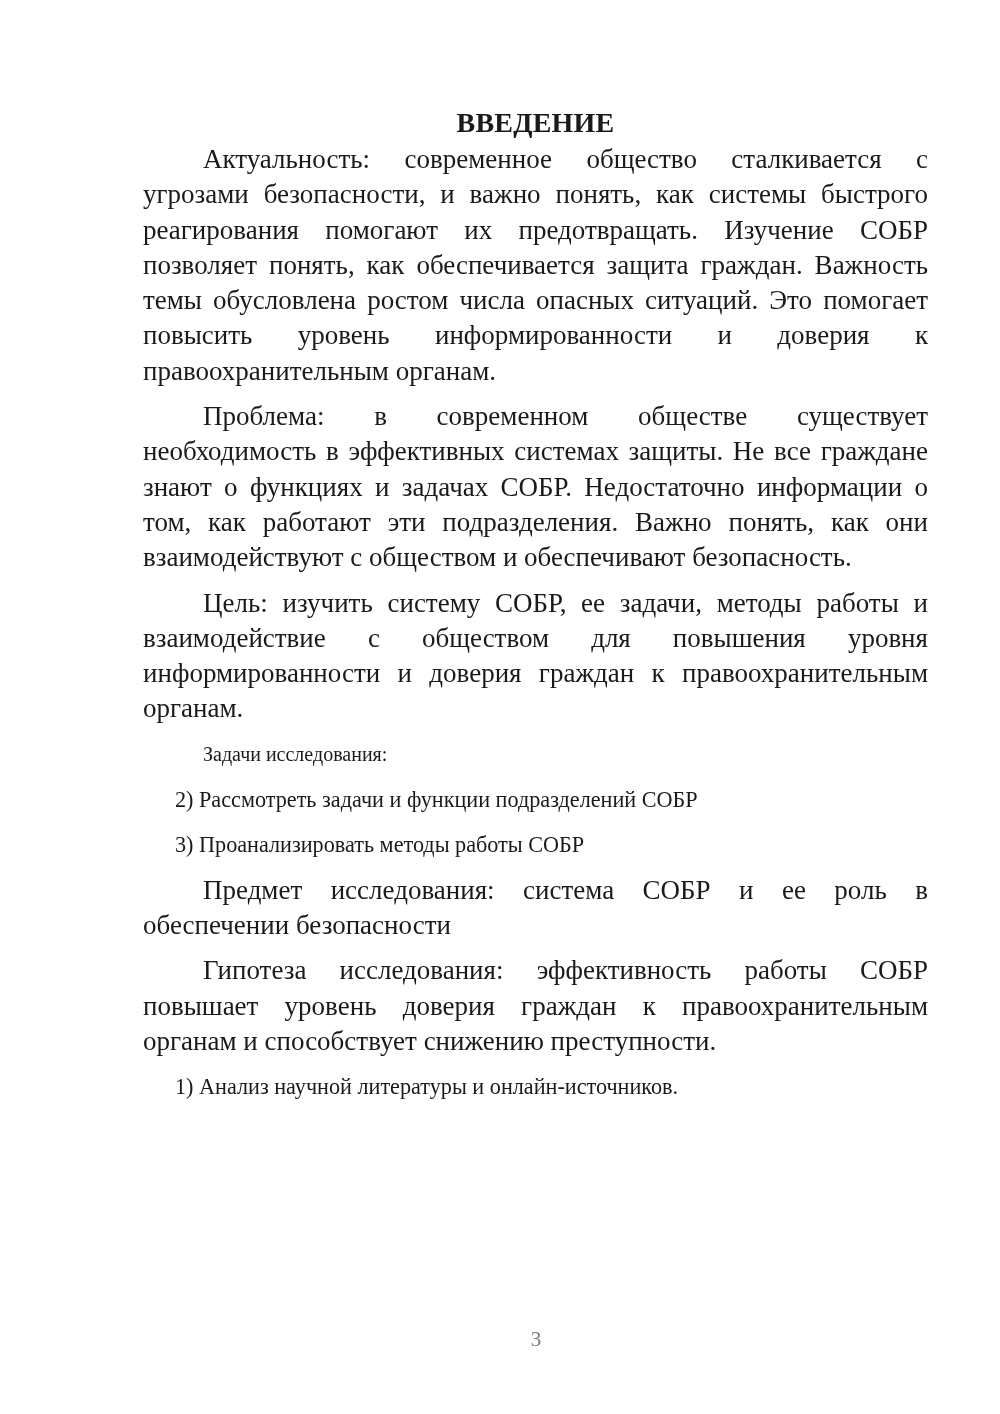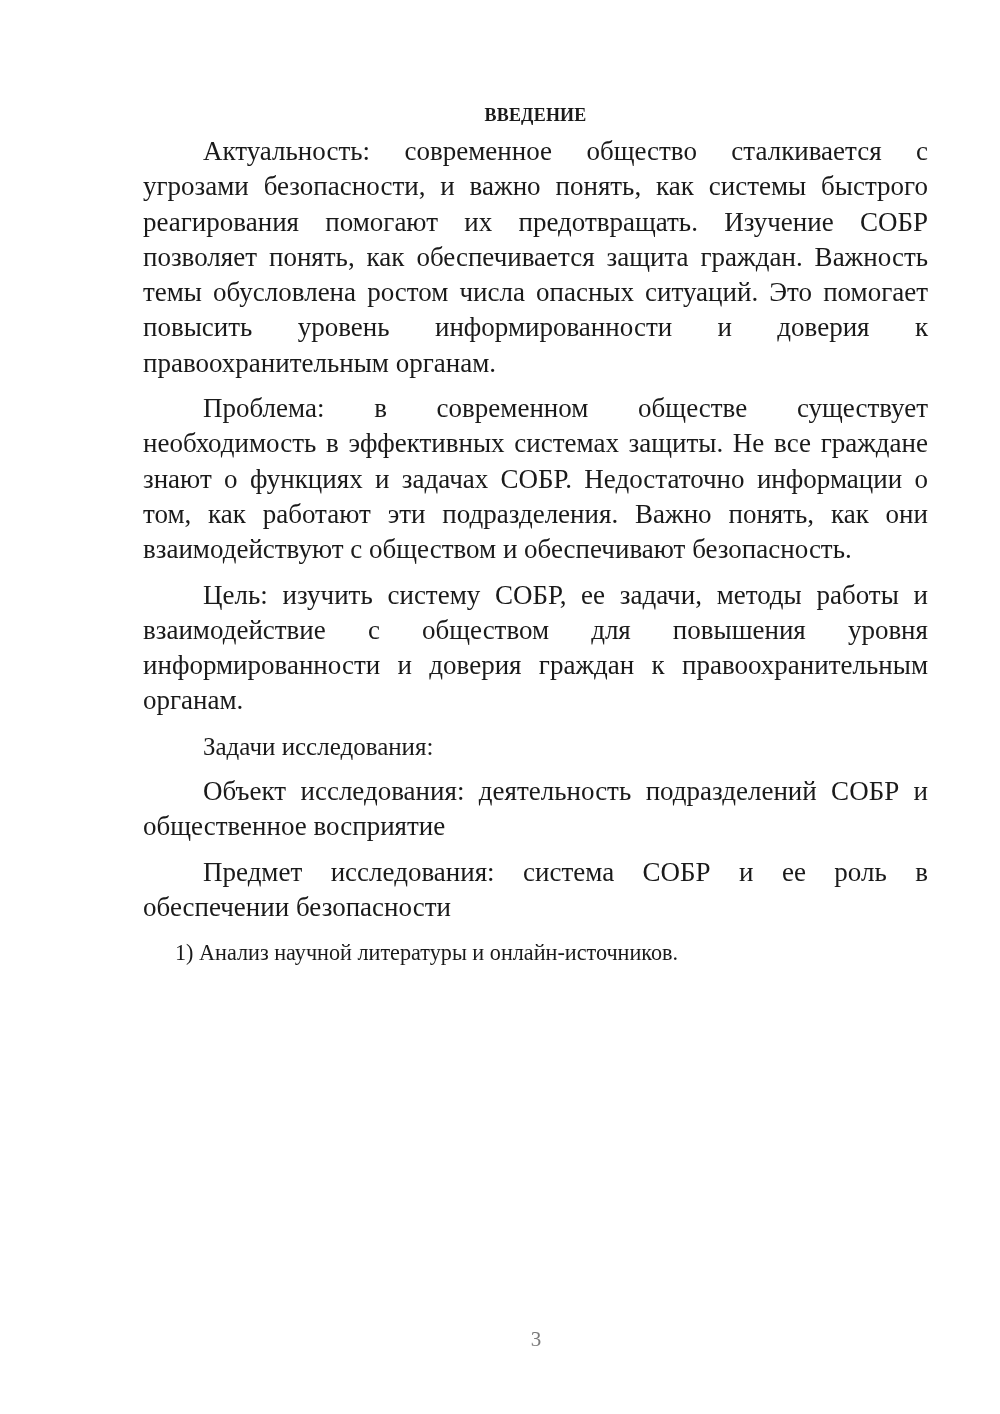--- a/index.html
+++ b/index.html
@@ -17,35 +17,35 @@
     }
     .page {
       position: absolute;
       left: 143px;
       top: 94px;
       width: 785px;
     }
     .heading {
       text-align: center;
       font-weight: bold;
-      font-size: 18px;
+      font-size: 28px;
       line-height: 34px;
-      margin: 4px 0 2px 0;
+      margin: 12px 0 2px 0;
       padding-left: 0;
       letter-spacing: 0.2px;
     }
     .para {
       font-size: 27px;
       line-height: 35.3px;
       text-align: justify;
       text-indent: 60px;
       margin: 0 0 10px 0;
     }
     .label {
-      font-size: 25px;
+      font-size: 20px;
       line-height: 35.3px;
       text-indent: 60px;
       margin: 0 0 10px 0;
     }
     .list-item {
       font-size: 22.2px;
       line-height: 35.3px;
       padding-left: 32px;
       margin: 0 0 10px 0;
     }
@@ -67,26 +67,28 @@
 
   <p class="para">Актуальность: современное общество сталкивается с угрозами безопасности, и важно понять, как системы быстрого реагирования помогают их предотвращать. Изучение СОБР позволяет понять, как обеспечивается защита граждан. Важность темы обусловлена ростом числа опасных ситуаций. Это помогает повысить уровень информированности и доверия к правоохранительным органам.</p>
 
   <p class="para">Проблема: в современном обществе существует необходимость в эффективных системах защиты. Не все граждане знают о функциях и задачах СОБР. Недостаточно информации о том, как работают эти подразделения. Важно понять, как они взаимодействуют с обществом и обеспечивают безопасность.</p>
 
   <p class="para">Цель: изучить систему СОБР, ее задачи, методы работы и взаимодействие с обществом для повышения уровня информированности и доверия граждан к правоохранительным органам.</p>
 
   <p class="label">Задачи исследования:</p>
 
   <div>
+    <p class="list-item">2) Рассмотреть задачи и функции подразделений СОБР</p>
+    <p class="list-item">3) Проанализировать методы работы СОБР</p>
   </div>
 
-  <p class="para">Объект исследования: деятельность подразделений СОБР и общественное восприятие</p>
 
   <p class="para">Предмет исследования: система СОБР и ее роль в обеспечении безопасности</p>
 
+  <p class="para">Гипотеза исследования: эффективность работы СОБР повышает уровень доверия граждан к правоохранительным органам и способствует снижению преступности.</p>
 
 
   <div>
     <p class="list-item">1) Анализ научной литературы и онлайн-источников.</p>
   </div>
 </div>
 
 <div class="page-number">3</div>
 
 </body></html>

